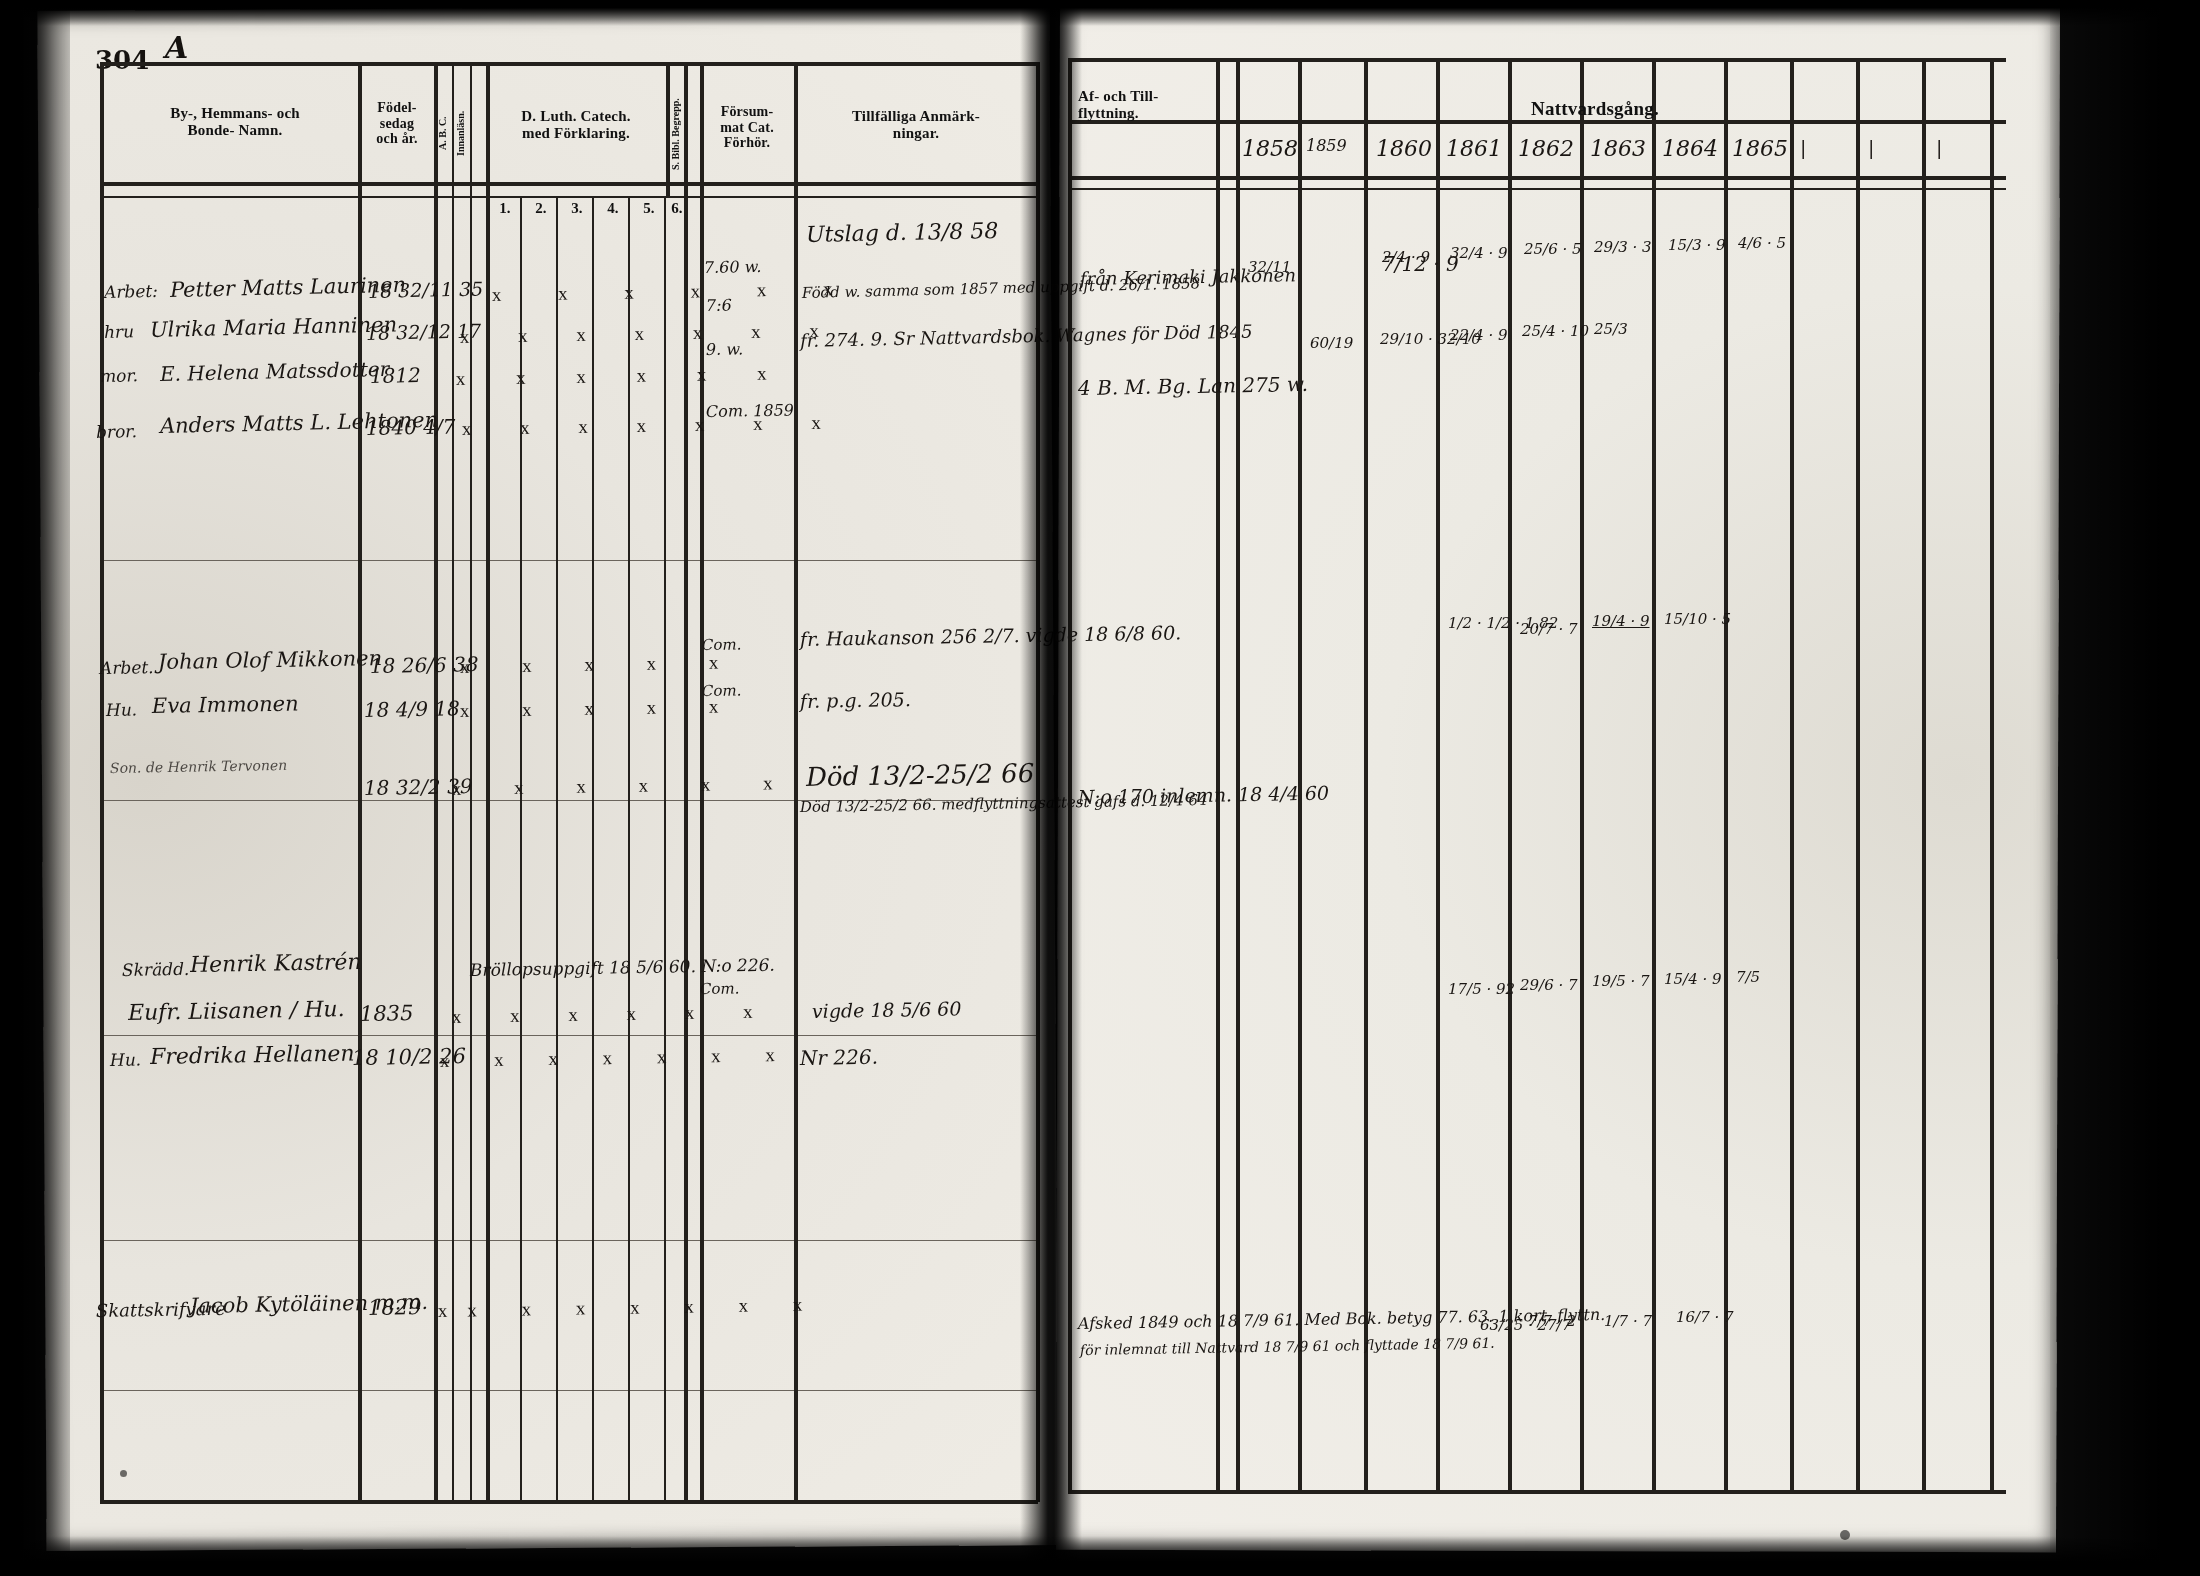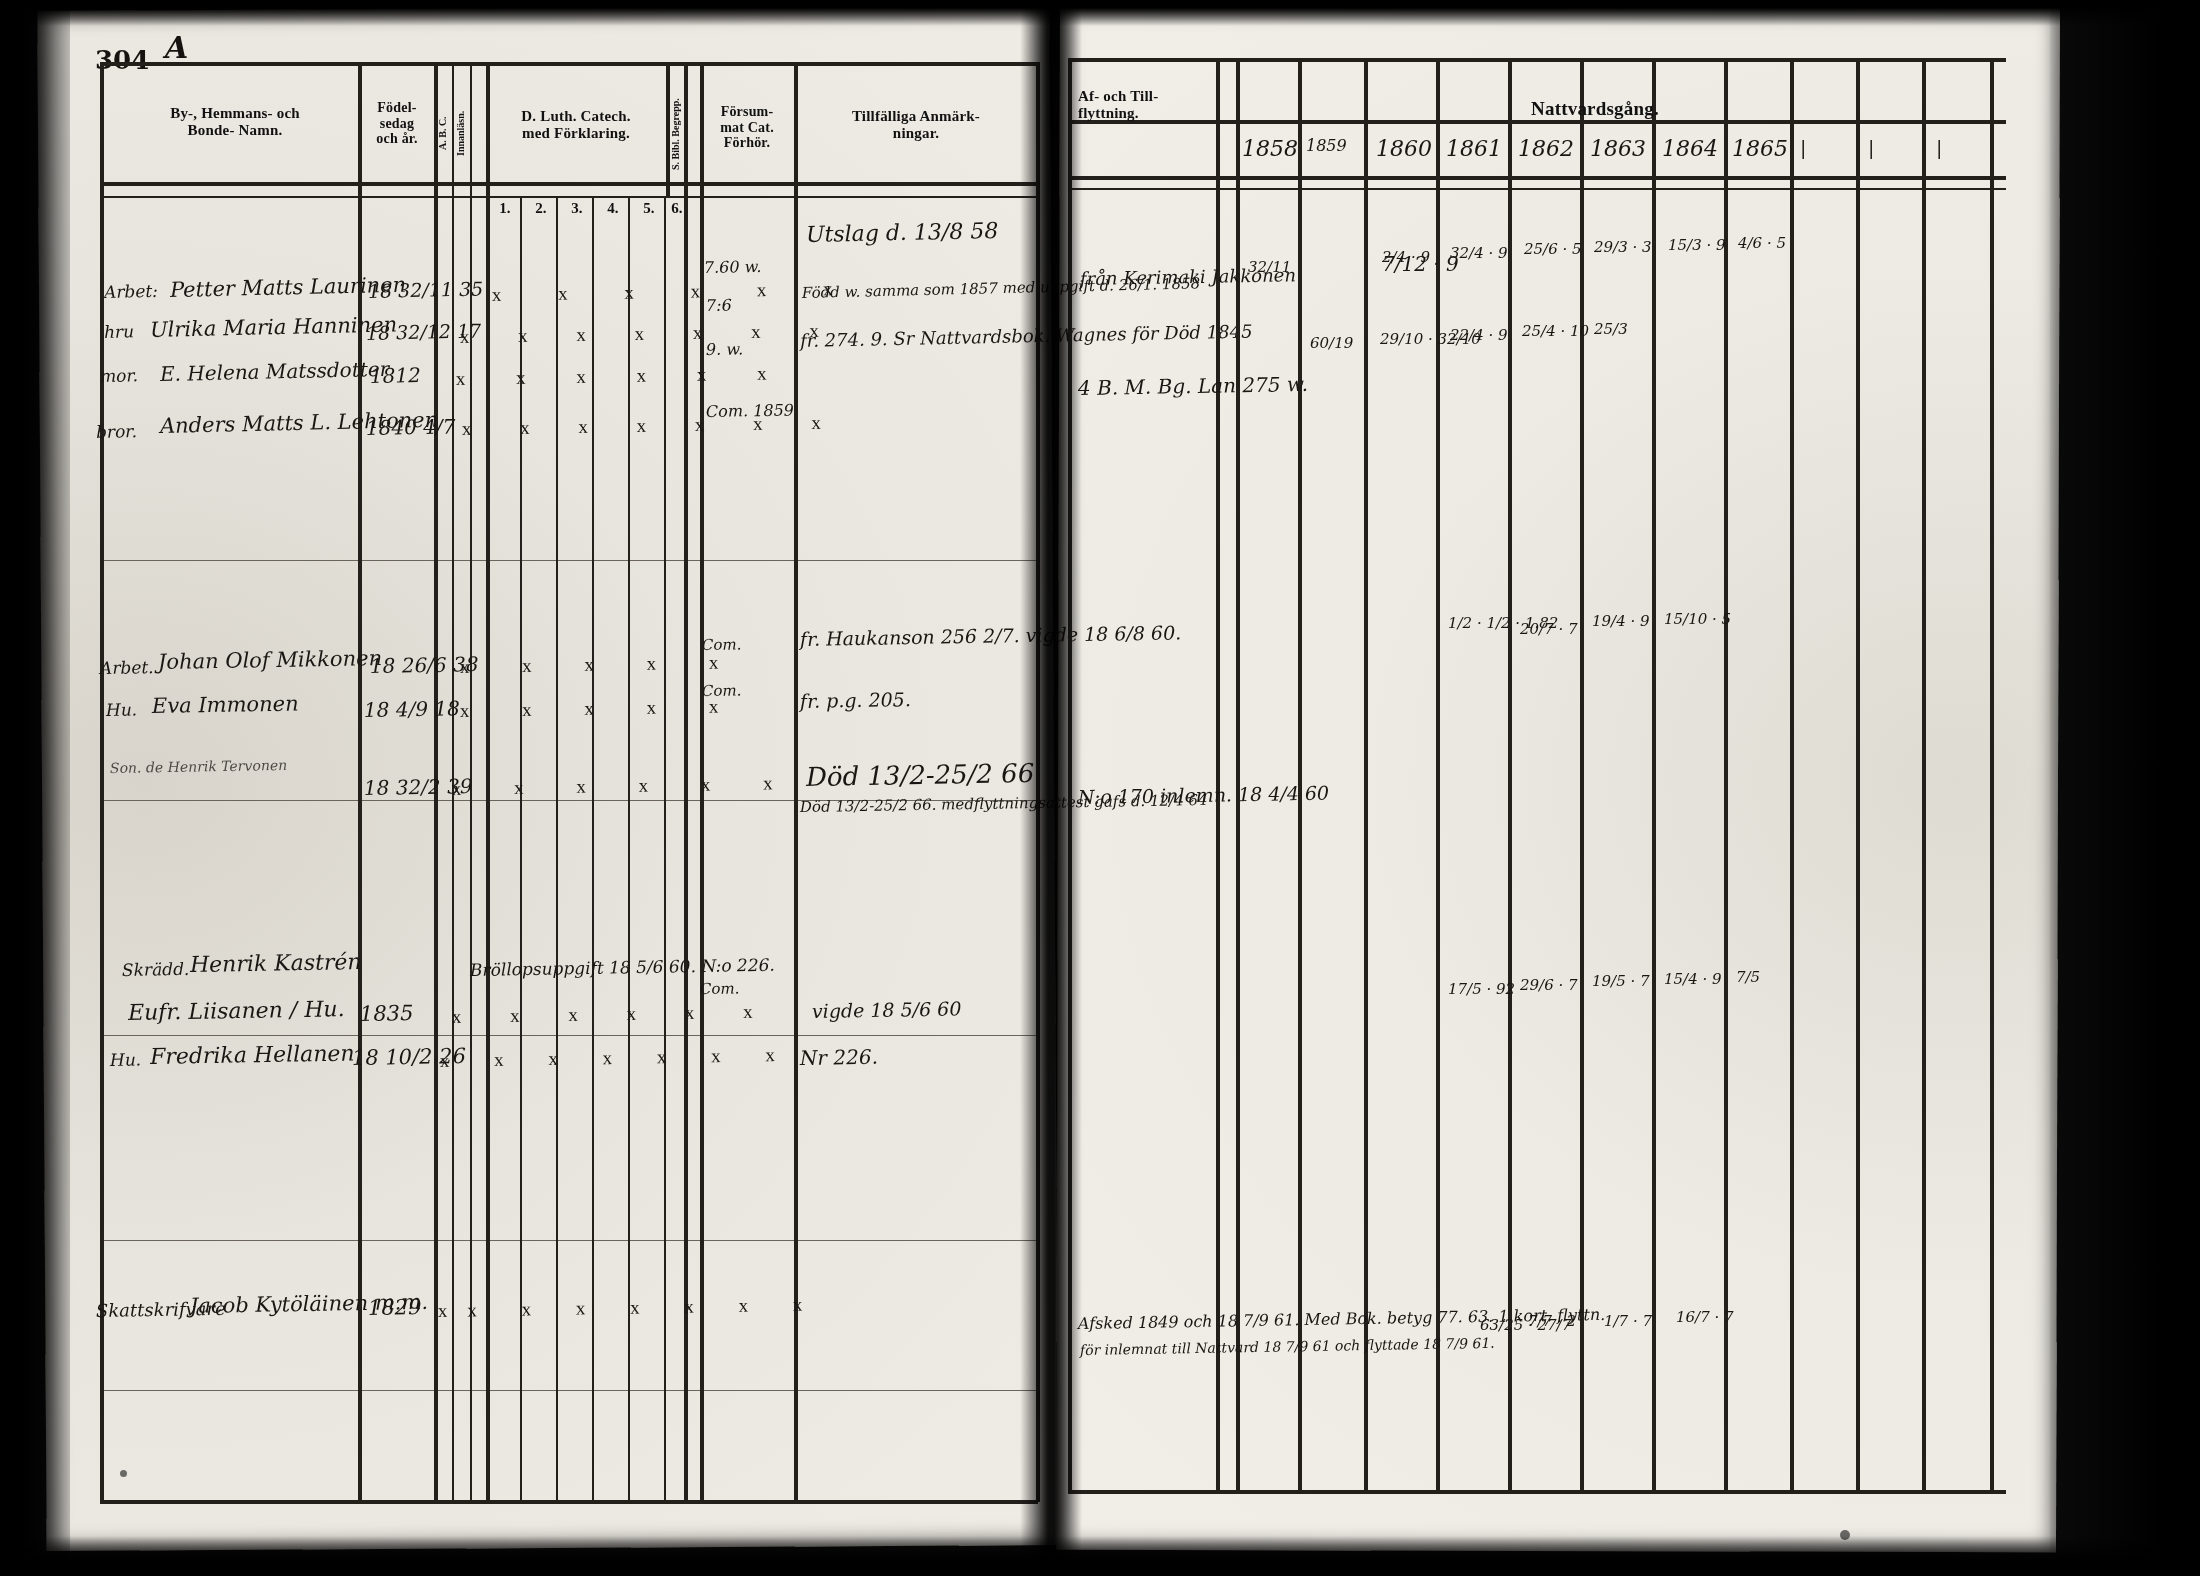--- a/index.html
+++ b/index.html
@@ -275,21 +275,21 @@
     <div class="hw" style="left:1738px;top:234px;font-size:15px;">4/6 · 5</div>
 
     <div class="hw" style="left:1310px;top:334px;font-size:15px;">60/19</div>
     <div class="hw" style="left:1380px;top:330px;font-size:15px;">29/10 · 32/10</div>
     <div class="hw" style="left:1450px;top:326px;font-size:15px;">22/4 · 9</div>
     <div class="hw" style="left:1522px;top:322px;font-size:15px;">25/4 · 10</div>
     <div class="hw" style="left:1594px;top:320px;font-size:15px;">25/3</div>
 
     <div class="hw" style="left:1448px;top:614px;font-size:15px;">1/2 · 1/2 · 1.82</div>
     <div class="hw" style="left:1520px;top:620px;font-size:15px;">20/7 · 7</div>
-    <div class="hw" style="left:1592px;top:612px;font-size:15px;">19/4 · 9</div>
+    <div class="hw" style="left:1592px;top:612px;font-size:15px;text-decoration:underline;">19/4 · 9</div>
     <div class="hw" style="left:1664px;top:610px;font-size:15px;">15/10 · 5</div>
 
     <div class="hw" style="left:1448px;top:980px;font-size:15px;">17/5 · 92</div>
     <div class="hw" style="left:1520px;top:976px;font-size:15px;">29/6 · 7</div>
     <div class="hw" style="left:1592px;top:972px;font-size:15px;">19/5 · 7</div>
     <div class="hw" style="left:1664px;top:970px;font-size:15px;">15/4 · 9</div>
     <div class="hw" style="left:1736px;top:968px;font-size:15px;">7/5</div>
 
     <div class="hw" style="left:1448px;top:1316px;font-size:15px;margin-left:32px;">63/25 · 27/7</div>
     <div class="hw" style="left:1528px;top:1312px;font-size:15px;">7/7 · 2</div>

